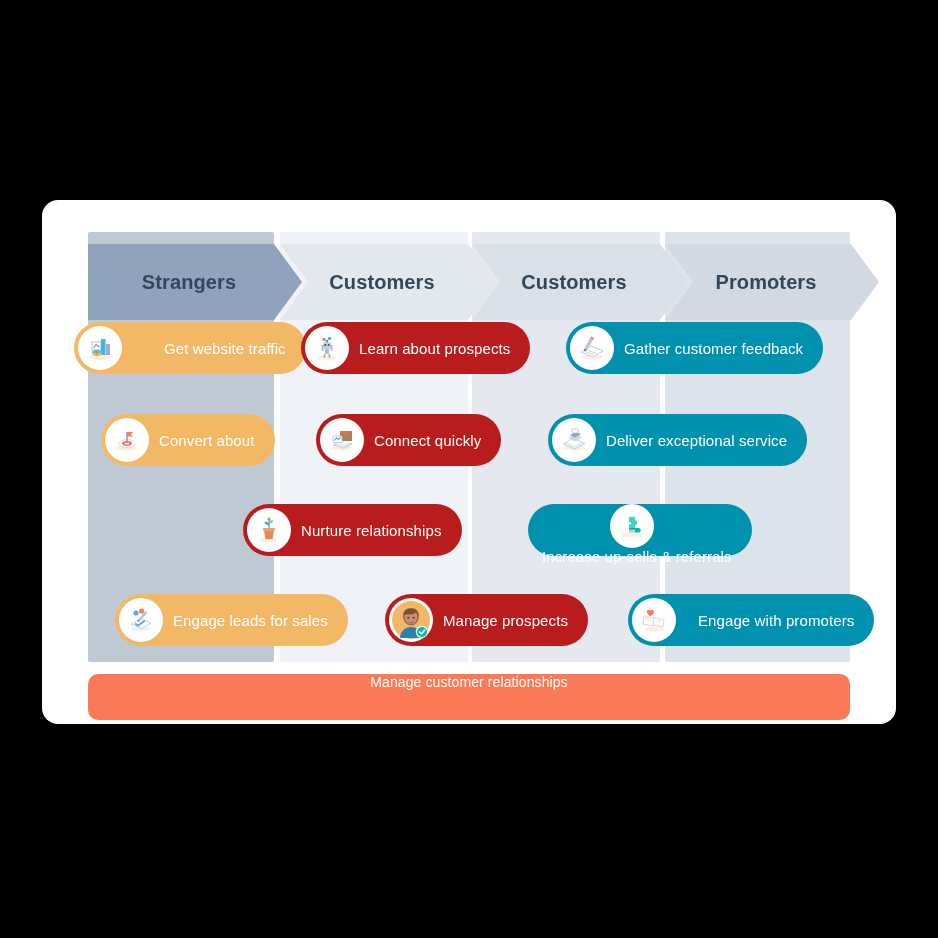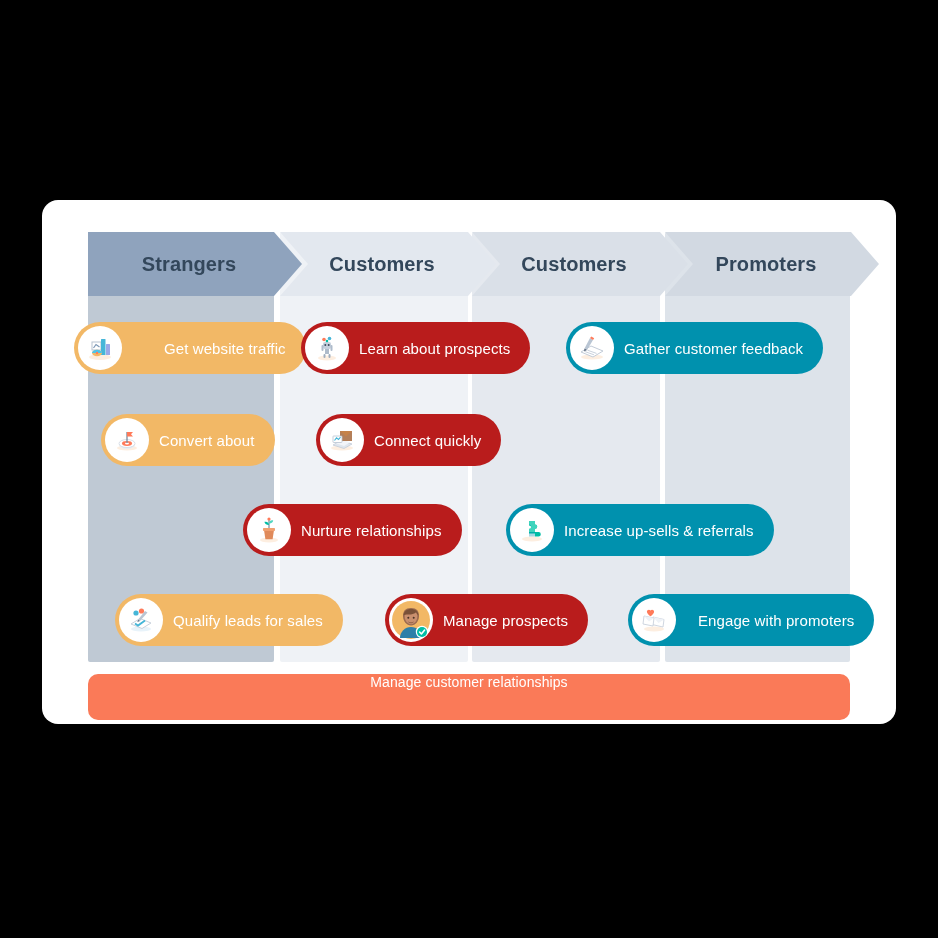--- a/index.html
+++ b/index.html
@@ -60,22 +60,22 @@
 
   
   .headers {
     position: absolute;
     left: 0; top: 0;
     width: 800px;
     height: 64px;
   }
   .chev {
     position: absolute;
-    top: 0;
-    height: 64px;
+    top: 12px;
+    height: 76px;
     display: flex;
     align-items: center;
     justify-content: center;
     clip-path: polygon(0 0, calc(100% - 28px) 0, 100% 50%, calc(100% - 28px) 100%, 0 100%);
   }
   .chev.notch {
     clip-path: polygon(0 0, calc(100% - 28px) 0, 100% 50%, calc(100% - 28px) 100%, 0 100%, 28px 50%);
   }
   .chev.c0 { left: 0px;   width: 214px; background: #8fa3bd; }
   .chev.c1 { left: 192px; width: 216px; background: #e3e8ef; }
@@ -248,37 +248,50 @@
             <polygon points="9,18.2 15,14.6 23,17.2 17,21" fill="#f2f5f9"></polygon>
             <polygon points="13,6 25,6 25,16 13,16" fill="#a6683c" opacity="0.85"></polygon>
             <polygon points="13,6 25,6 19,11.6" fill="#c58249"></polygon>
             <rect x="6" y="11" width="9" height="6.5" rx="0.6" fill="#ffffff" stroke="#b7c3d1" stroke-width="0.8"></rect>
             <polyline points="7.5,15.5 9.5,12.8 11.5,14.5 13.5,12.2" fill="none" stroke="#45b6d8" stroke-width="1.1"></polyline>
           </svg>
         </span>
         <span class="pill-label">Connect quickly</span>
       </div>
 
+      <div class="pill teal" style="left:460px; top:182px;">
+        <span class="icon-badge">
+          <svg width="30" height="30" viewBox="0 0 30 30">
+            <ellipse cx="15" cy="23" rx="11" ry="2.6" fill="#fdeee0"></ellipse>
+            <polygon points="4,19 14,13.5 26,18.5 16,24" fill="#e8edf3" stroke="#c3ccd8" stroke-width="0.9"></polygon>
+            <polygon points="8,17.2 14,13.9 22,17.2 16,20.6" fill="#ffffff"></polygon>
+            <polygon points="9,13 16,9 23,12.5 16,16.5" fill="#cfd8e2"></polygon>
+            <polygon points="11,10 17,6.8 22,9.2 16,12.6" fill="#8fa3bd"></polygon>
+            <rect x="13" y="4" width="6" height="4" rx="0.8" fill="#ffffff" stroke="#b7c3d1" stroke-width="0.8"></rect>
+          </svg>
+        </span>
+        <span class="pill-label">Deliver exceptional service</span>
+      </div>
 
       <div class="pill green" style="left:155px; top:272px;">
         <span class="icon-badge">
           <svg width="30" height="30" viewBox="0 0 30 30">
             <ellipse cx="15" cy="25" rx="9" ry="2.4" fill="#fdeee0"></ellipse>
             <path d="M10 15h10l-1.4 9.2h-7.2z" fill="#e08a5a"></path>
             <rect x="9" y="13" width="12" height="3" rx="0.8" fill="#f0a070"></rect>
             <line x1="15" y1="13" x2="15" y2="4.5" stroke="#7b8a9c" stroke-width="1.2"></line>
             <path d="M15 10c-3 0-4.5-1.6-4.5-3.2 2.8-.6 4.5 1 4.5 3.2z" fill="#00bda5"></path>
             <path d="M15 8.5c2.8 0 4.2-1.5 4.2-3 -2.6-.6-4.2 1-4.2 3z" fill="#52d6c0"></path>
             <circle cx="15" cy="4" r="1.6" fill="#ff7a59"></circle>
           </svg>
         </span>
         <span class="pill-label">Nurture relationships</span>
       </div>
 
-      <div class="pill teal" style="left:418px; top:272px;">
+      <div class="pill teal" style="left:440px; top:272px;flex-direction:column;">
         <span class="icon-badge">
           <svg width="30" height="30" viewBox="0 0 30 30">
             <ellipse cx="15" cy="24" rx="10" ry="2.6" fill="#fdeee0"></ellipse>
             <path d="M12 6h6v3.4a2.2 2.2 0 1 1 0 4.4V17h3.6a2.2 2.2 0 1 1 0 4.4H18v-3H12v-3.6a2.2 2.2 0 1 0 0-4.4z" fill="#00bda5"></path>
             <path d="M12 6h6v3.4a2.2 2.2 0 1 1 0 4.4V17h-6v-3.2a2.2 2.2 0 1 0 0-4.4z" fill="#3fd4bd"></path>
             <path d="M12 17h6v4.4h-6z" fill="#0091ae" opacity="0.35"></path>
           </svg>
         </span>
         <span class="pill-label">Increase up-sells &amp; referrals</span>
       </div>
@@ -288,21 +301,21 @@
           <svg width="30" height="30" viewBox="0 0 30 30">
             <ellipse cx="15" cy="24" rx="10" ry="2.6" fill="#e8f3fa"></ellipse>
             <polygon points="5,19 14,13.5 25,18 16,23.5" fill="#ffffff" stroke="#c3ccd8" stroke-width="0.9"></polygon>
             <polyline points="9,18.6 12,20.6 19,15.5" fill="none" stroke="#45b6d8" stroke-width="1.8"></polyline>
             <circle cx="10" cy="8" r="2.6" fill="#45b6d8"></circle>
             <circle cx="15.5" cy="6" r="2.6" fill="#ff7a59"></circle>
             <polygon points="19,6 21.5,7.5 14,16 12,14.7" fill="#b9c5d3"></polygon>
             <polygon points="12,14.7 14,16 11.4,17" fill="#5b6a7d"></polygon>
           </svg>
         </span>
-        <span class="pill-label">Qualify leads for sales</span>
+        <span class="pill-label">Engage leads for sales</span>
       </div>
 
       <div class="pill green" style="left:297px; top:362px;">
         <span class="icon-badge">
           <svg width="44" height="44" viewBox="0 0 44 44">
             <circle cx="22" cy="22" r="19" fill="#f2b866"></circle>
             <path d="M11 40a11 11 0 0 1 22 0z" fill="#2e7fa8"></path>
             <path d="M22 10c5.6 0 8.2 3.5 8 8.4-.2 4.6-3.3 9-8 9s-7.8-4.4-8-9c-.2-4.9 2.4-8.4 8-8.4z" fill="#9c6b4f"></path>
             <path d="M22 12.4c4.4 0 6.4 2.6 6.3 6.4-.2 3.8-2.7 7.4-6.3 7.4s-6.1-3.6-6.3-7.4c-.1-3.8 1.9-6.4 6.3-6.4z" fill="#c98f6e"></path>
             <path d="M14.4 17.5c.5-4.2 3.3-6.6 7.6-6.6s7.1 2.4 7.6 6.6c-1.6-1.2-2.4-3.2-2.4-3.2s-2.9 2.6-8.2 2.3c-2 0-3.6.4-4.6.9z" fill="#7a5138"></path>

